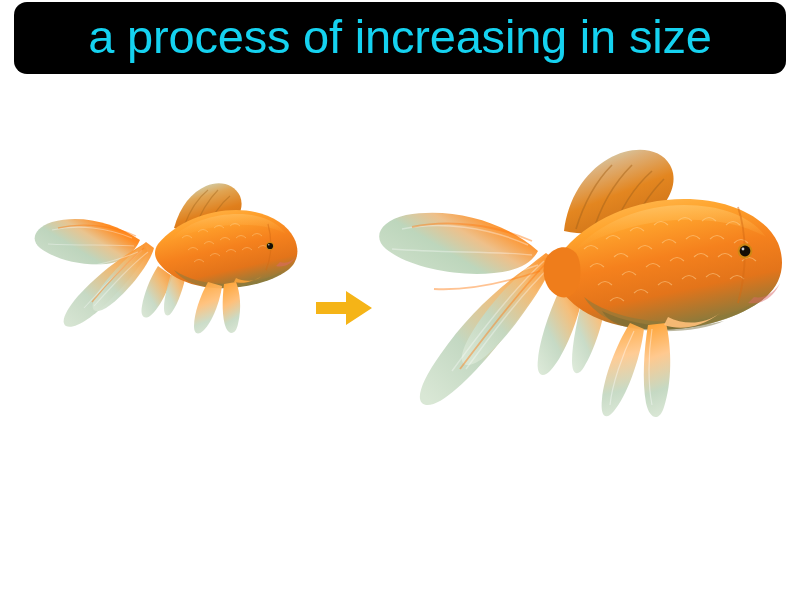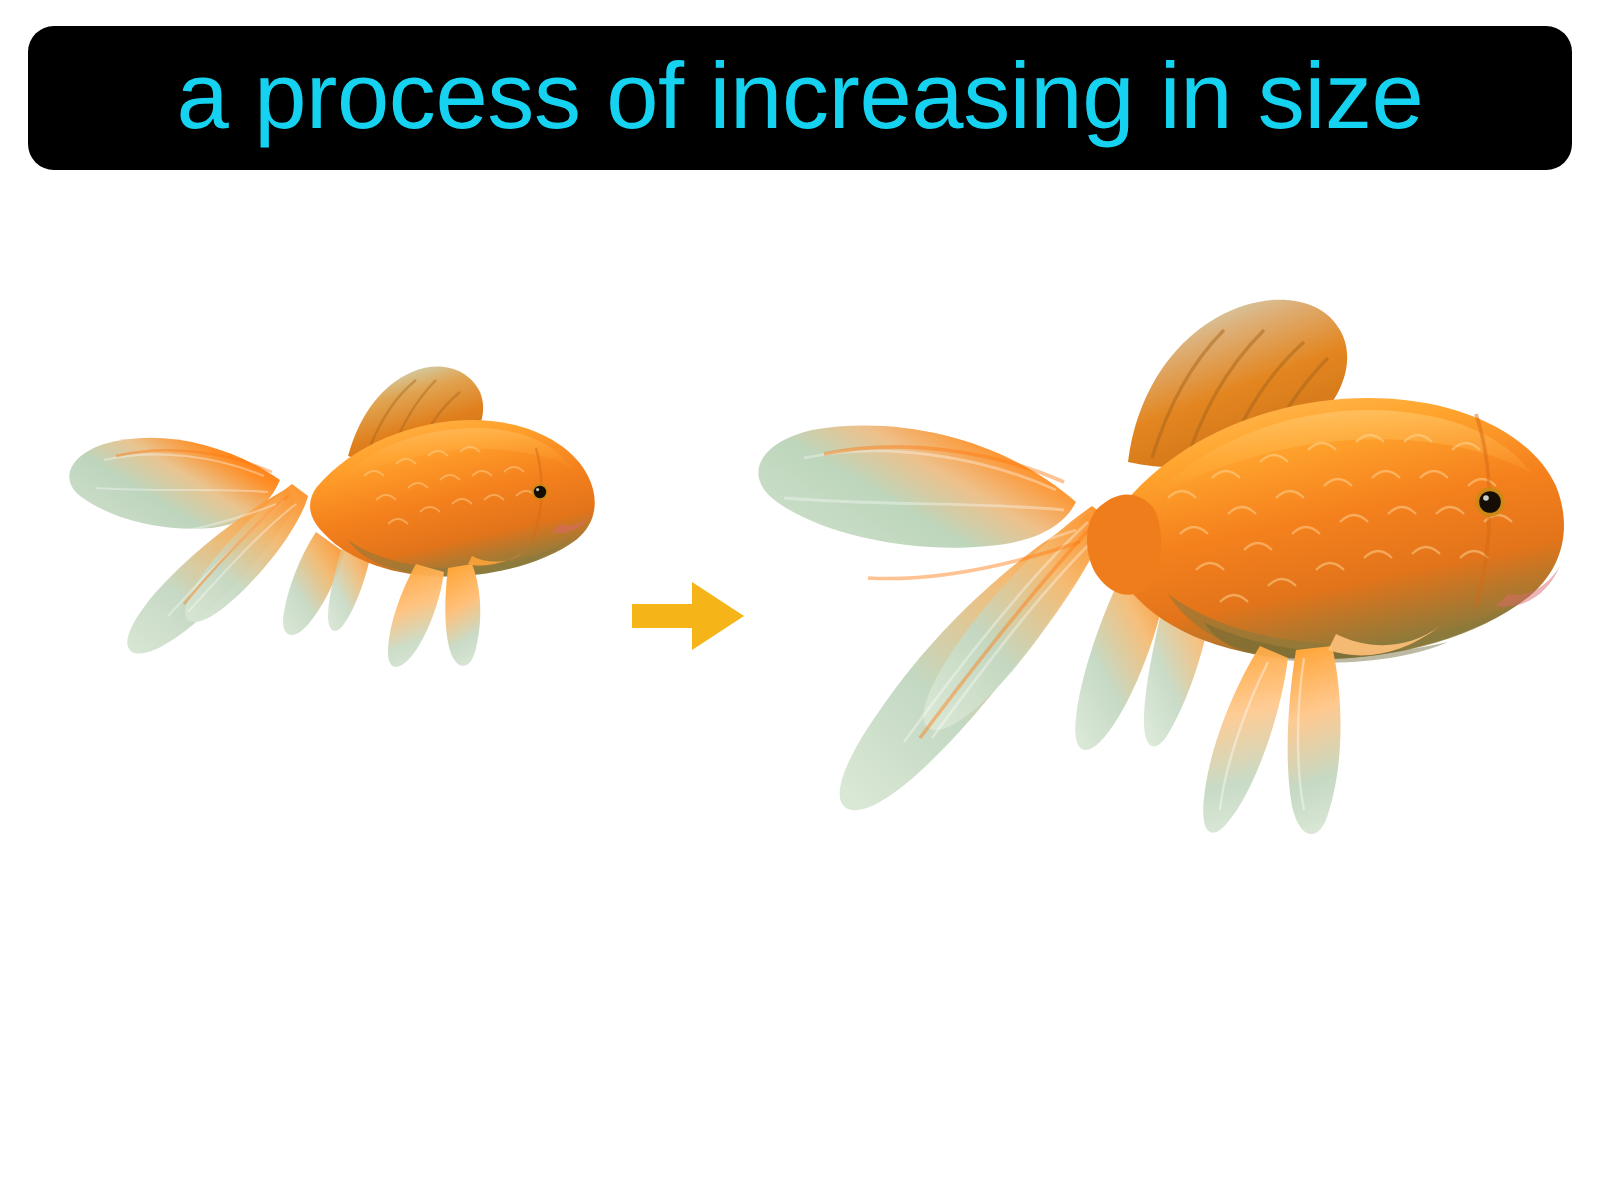--- a/index.html
+++ b/index.html
@@ -21,21 +21,21 @@
     inset: 0;
     width: 800px;
     height: 600px;
     background: #ffffff;
   }
 
   
   #definition-banner {
     position: absolute;
     left: 14px;
-    top: 13px;
+    top: 2px;
     width: 772px;
     height: 72px;
     background: #000000;
     border-radius: 13px;
     display: flex;
     align-items: center;
     justify-content: center;
     box-sizing: border-box;
     padding: 0 14px;
   }

